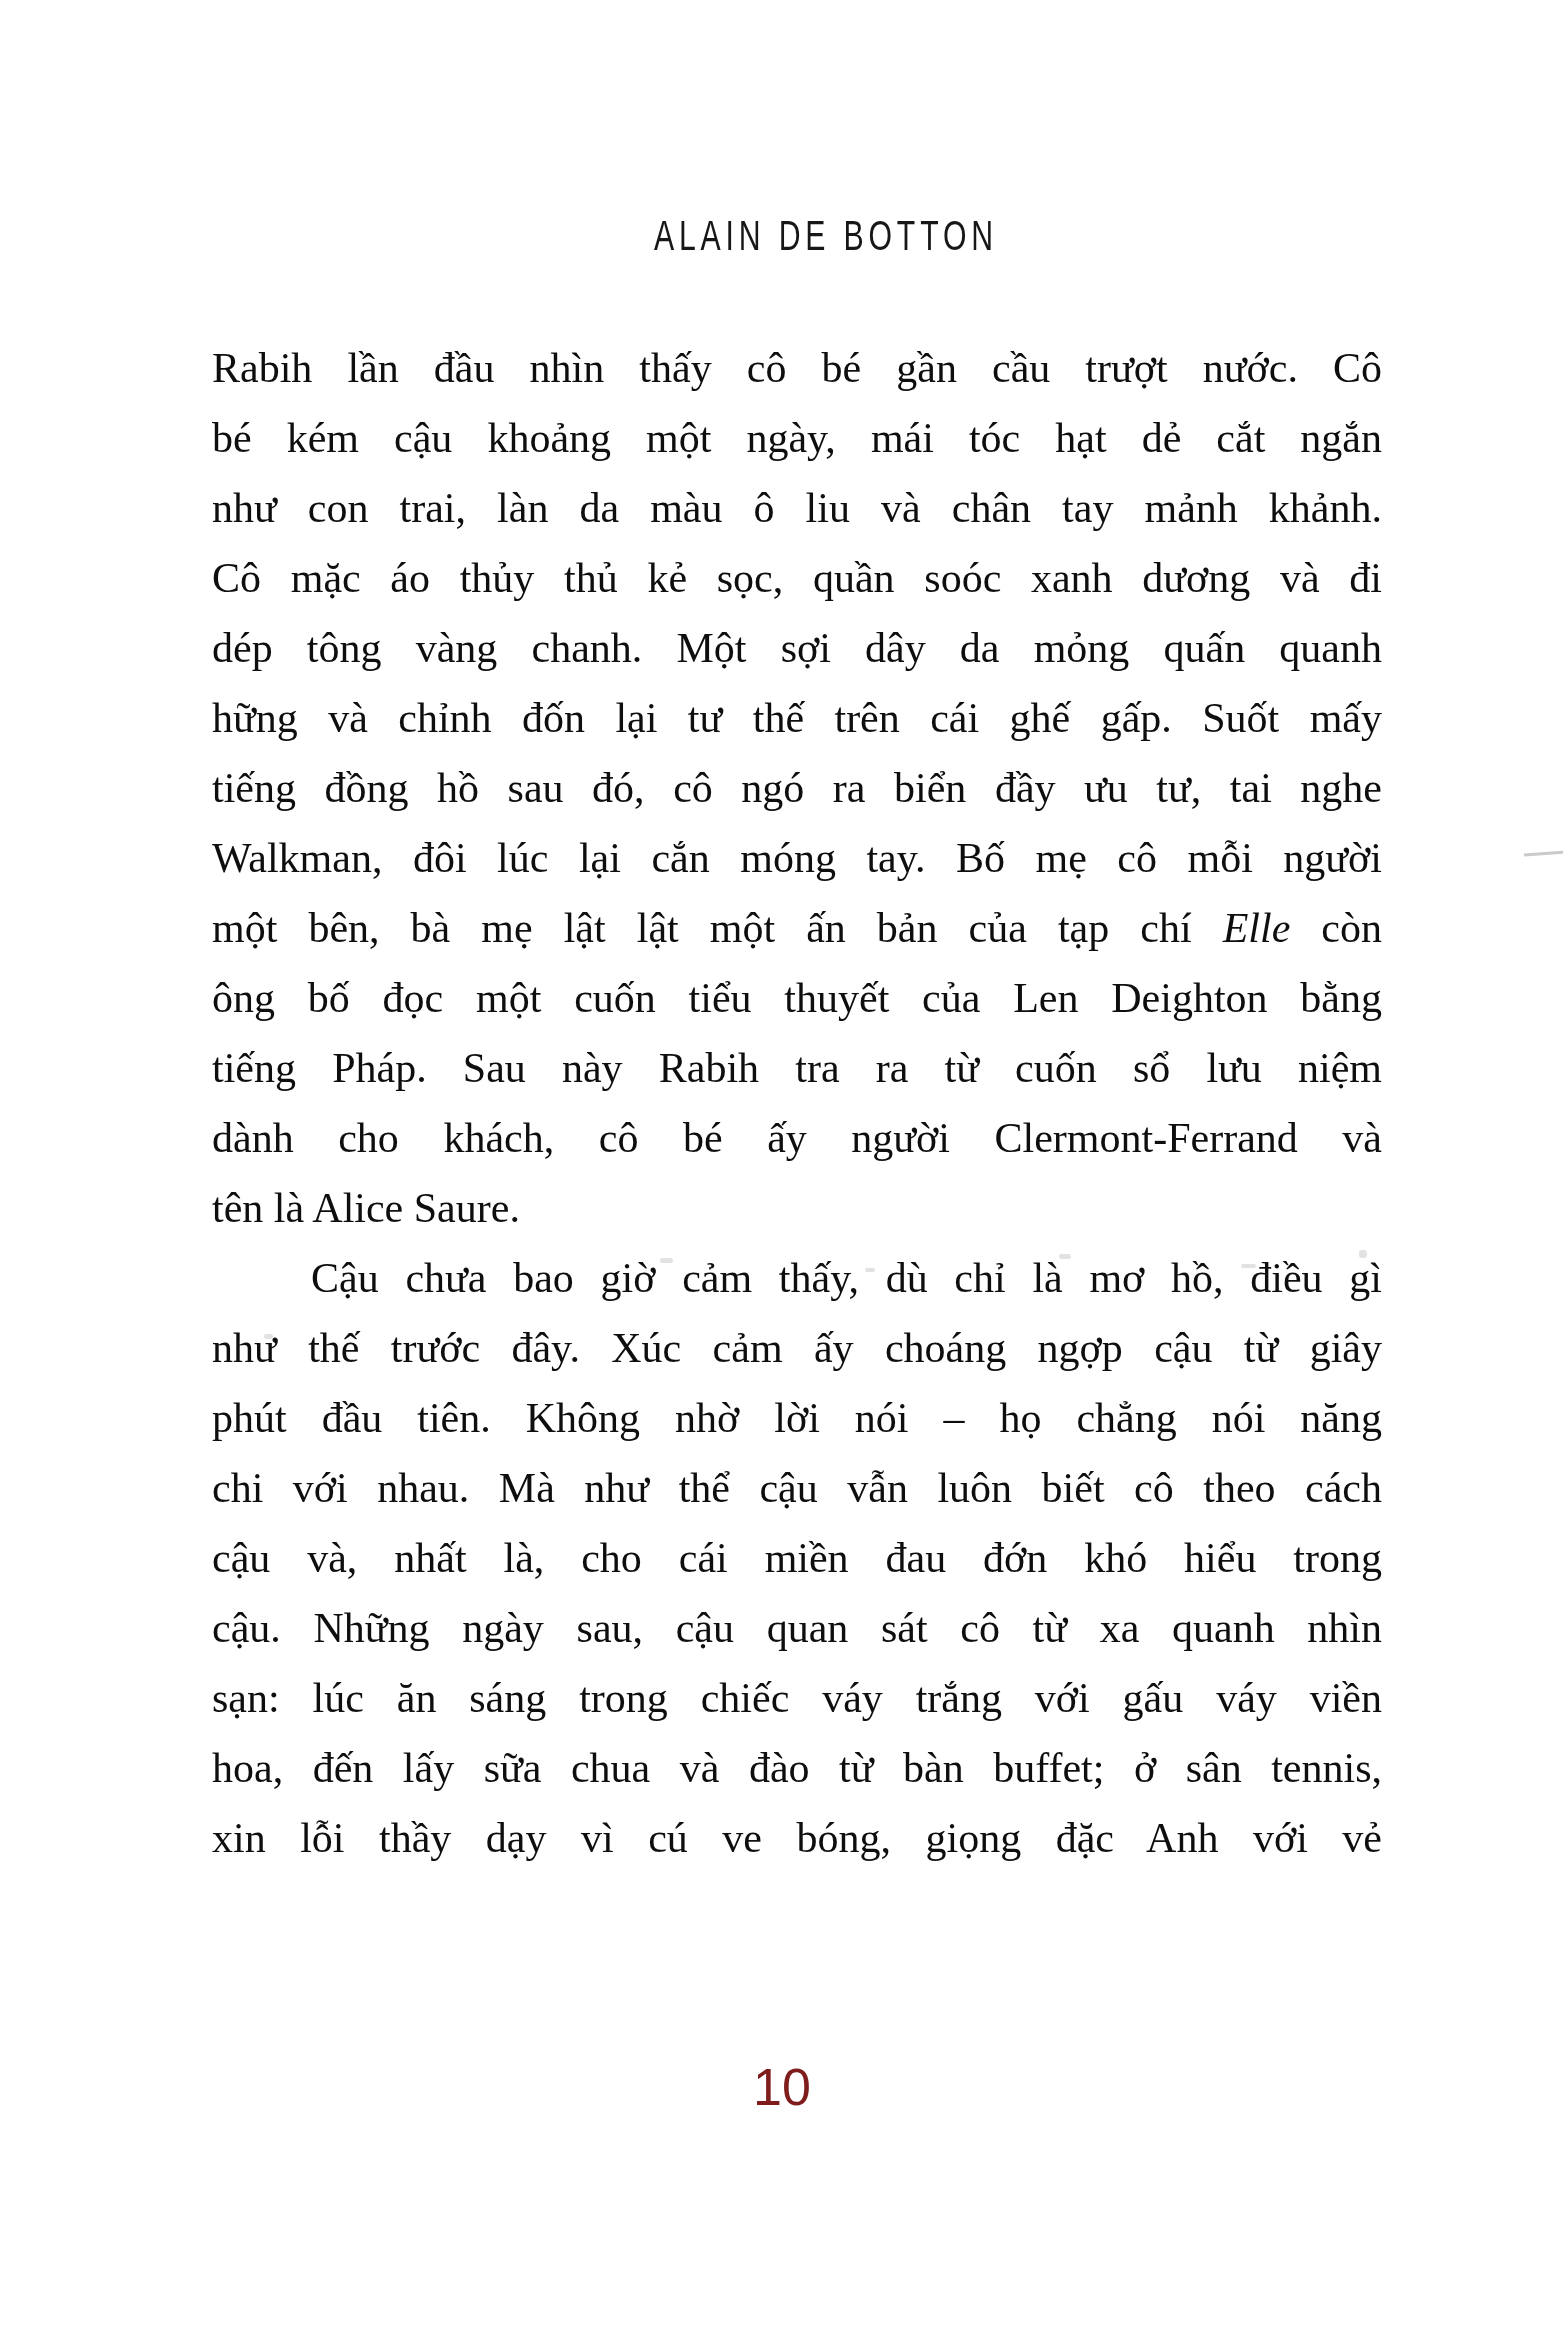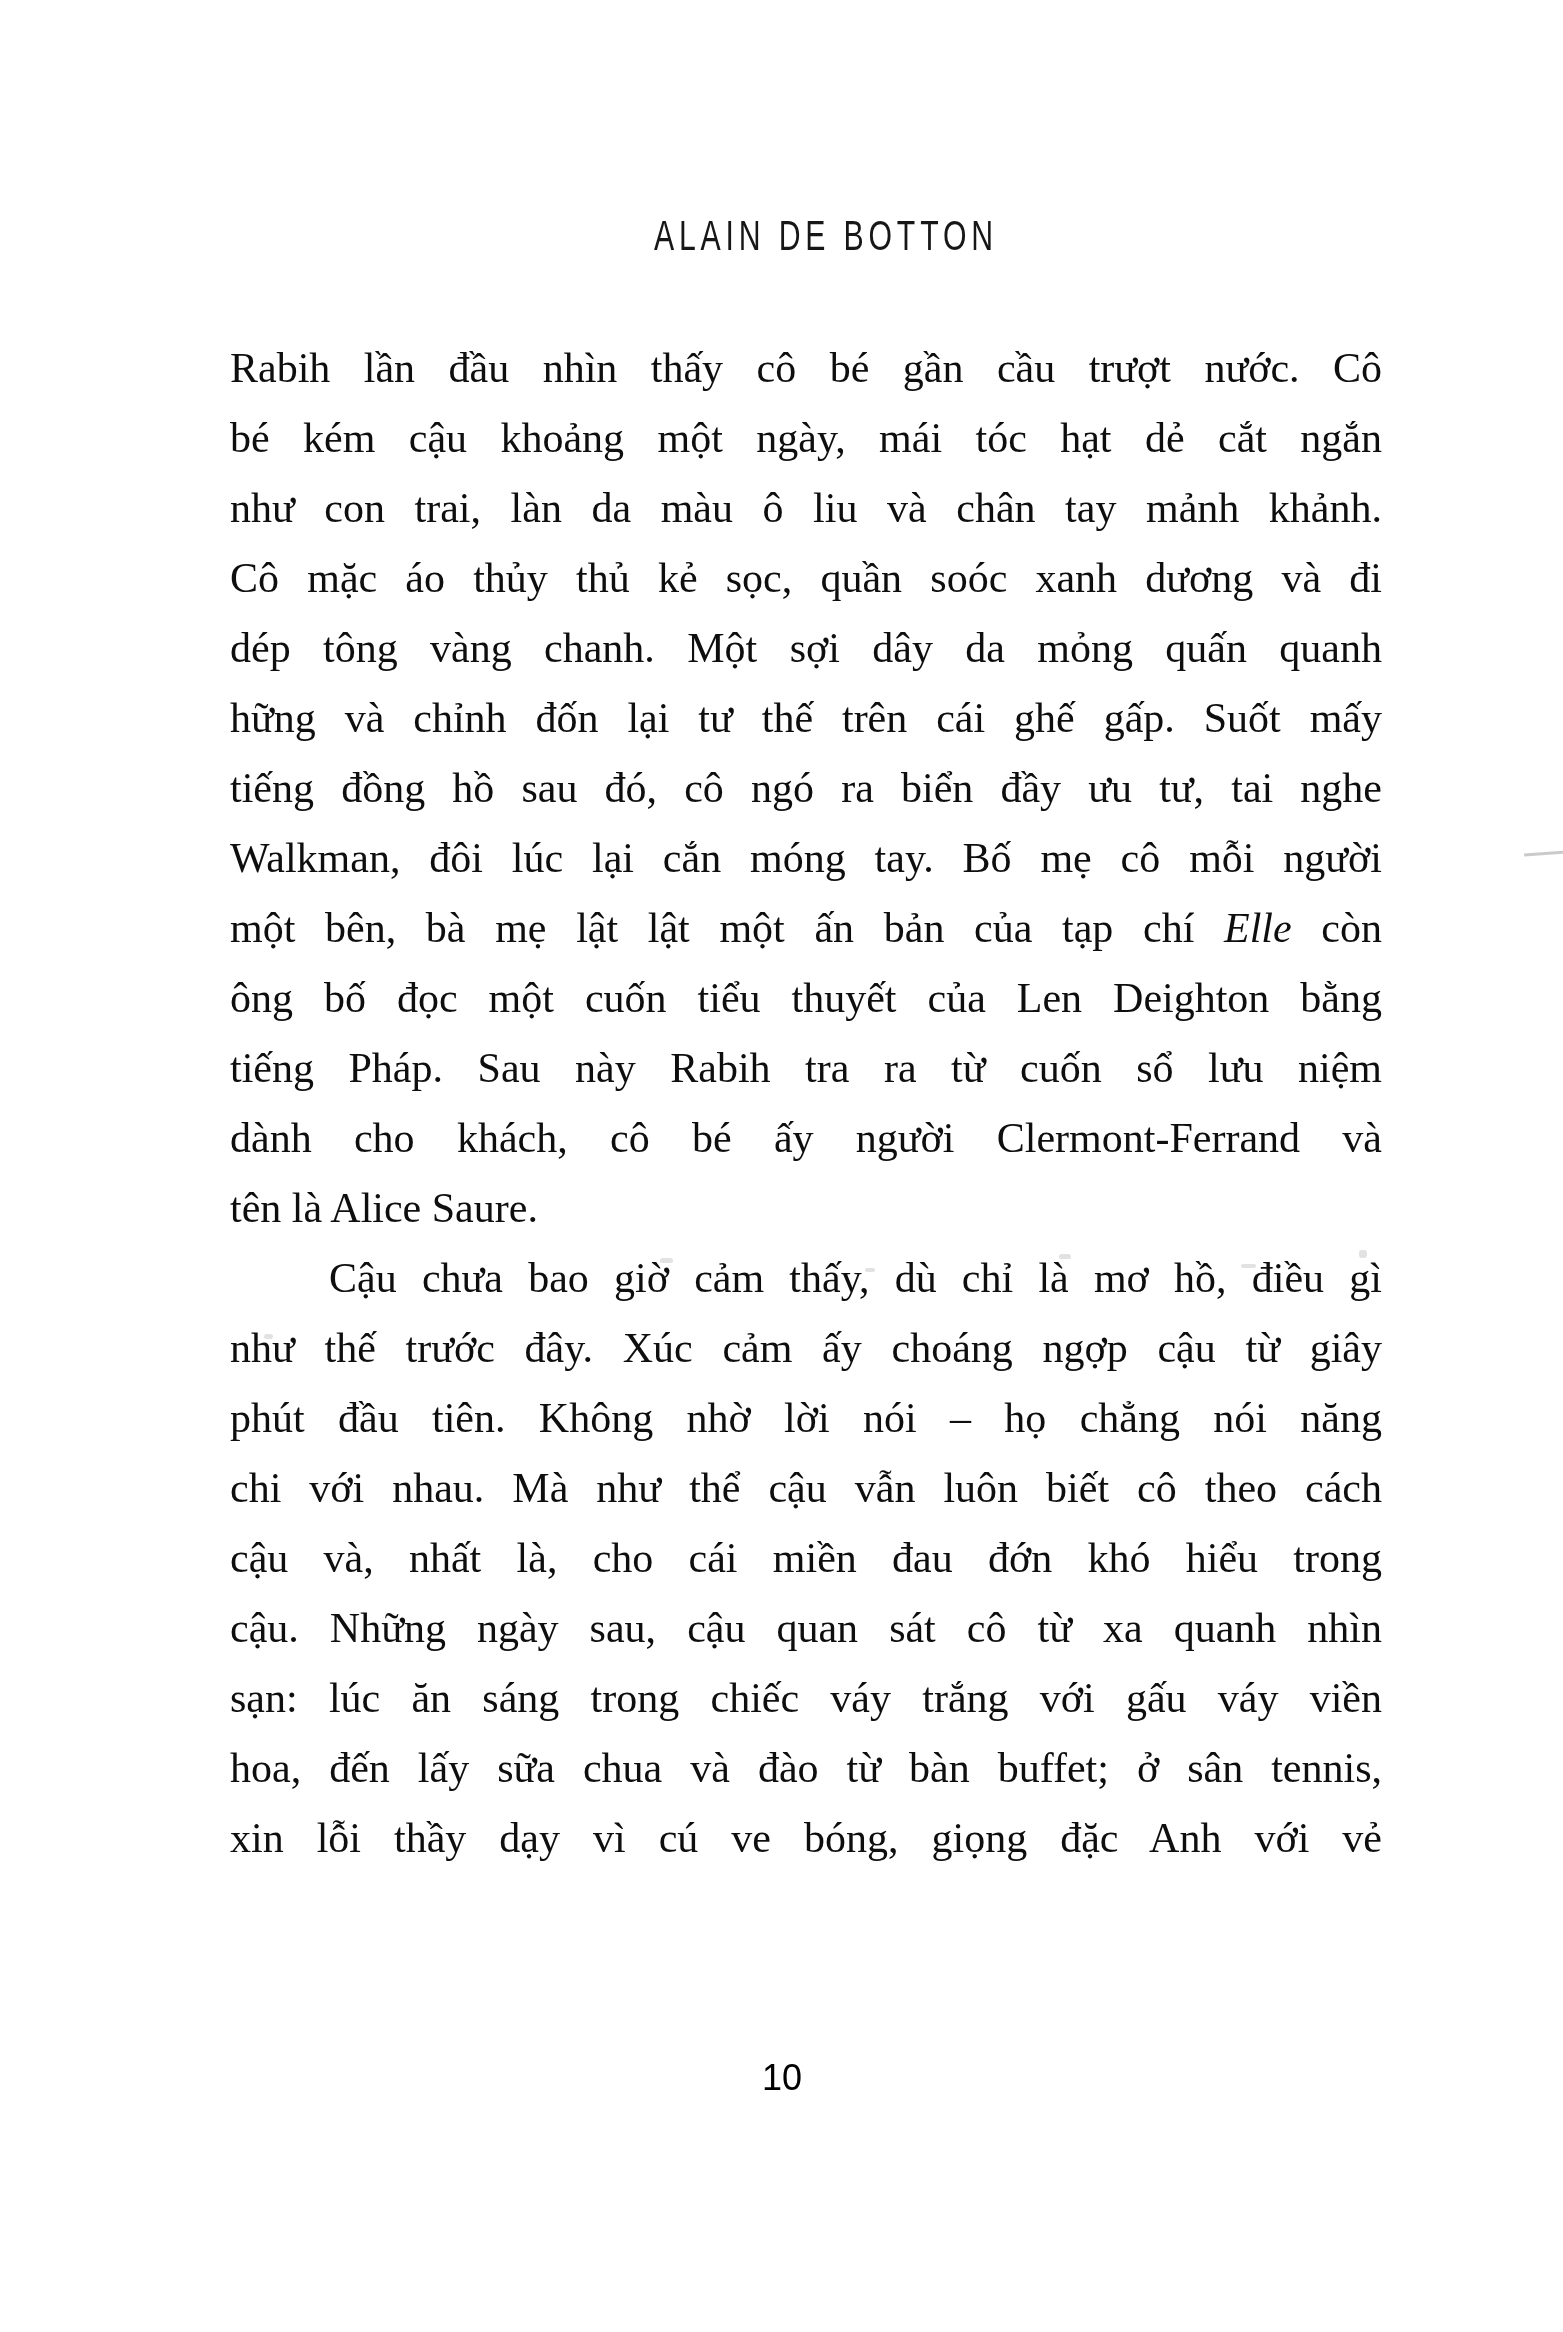--- a/index.html
+++ b/index.html
@@ -44,43 +44,42 @@
     font-family: "Liberation Serif", "DejaVu Serif", serif;
     font-size: 42px;
     line-height: 70px;
     color: #0e0e0e;
   }
   .line {
     height: 70px;
     text-align: justify;
     text-align-last: justify;
     white-space: normal;
-    margin-left: 18px;
   }
   .line.end {
     text-align: left;
     text-align-last: left;
   }
   .line.indent {
     text-indent: 99px;
   }
   .line em {
     font-style: italic;
   }
   
   .page-number {
     position: absolute;
     top: 2057px;
     left: 0;
     width: 100%;
     text-align: center;
     font-family: "Liberation Sans", "DejaVu Sans", sans-serif;
-    font-size: 36px;
+    font-size: 52px;
     font-weight: 400;
-    color: #000000;
+    color: #7f1d1d;
   }
   
   .artifact {
     position: absolute;
     pointer-events: none;
   }
   .artifact-edge-line {
     top: 852px;
     right: 0;
     width: 40px;

